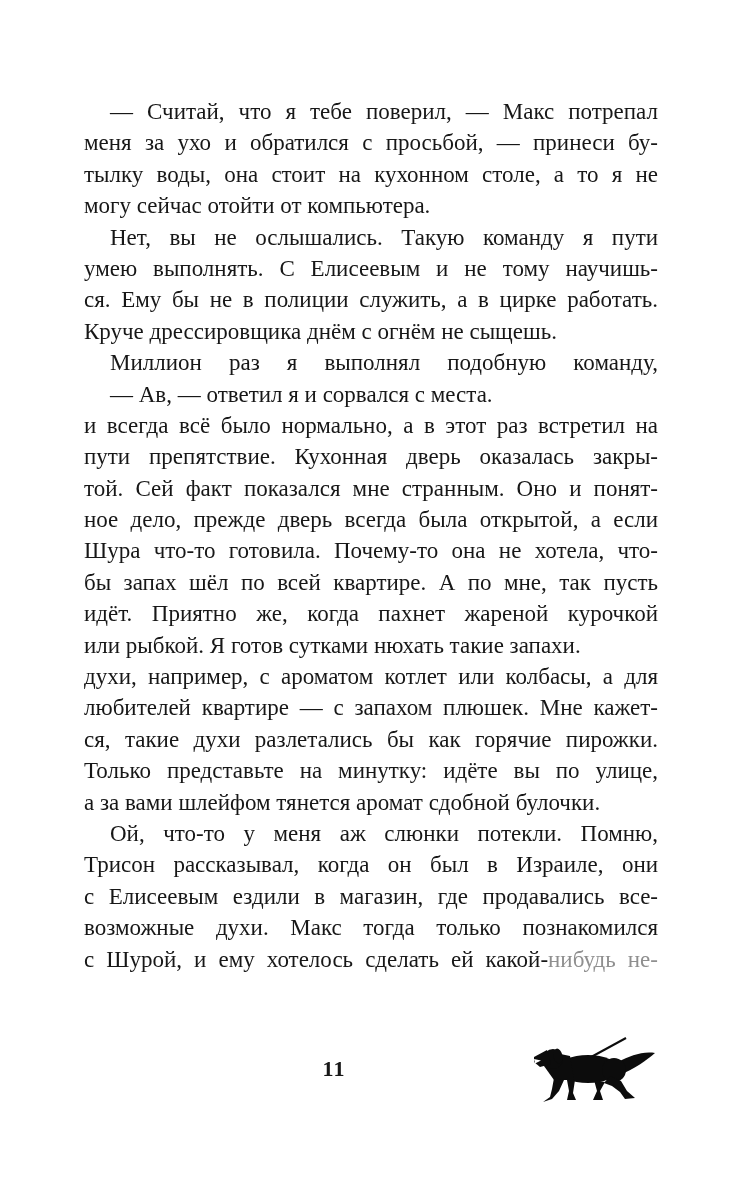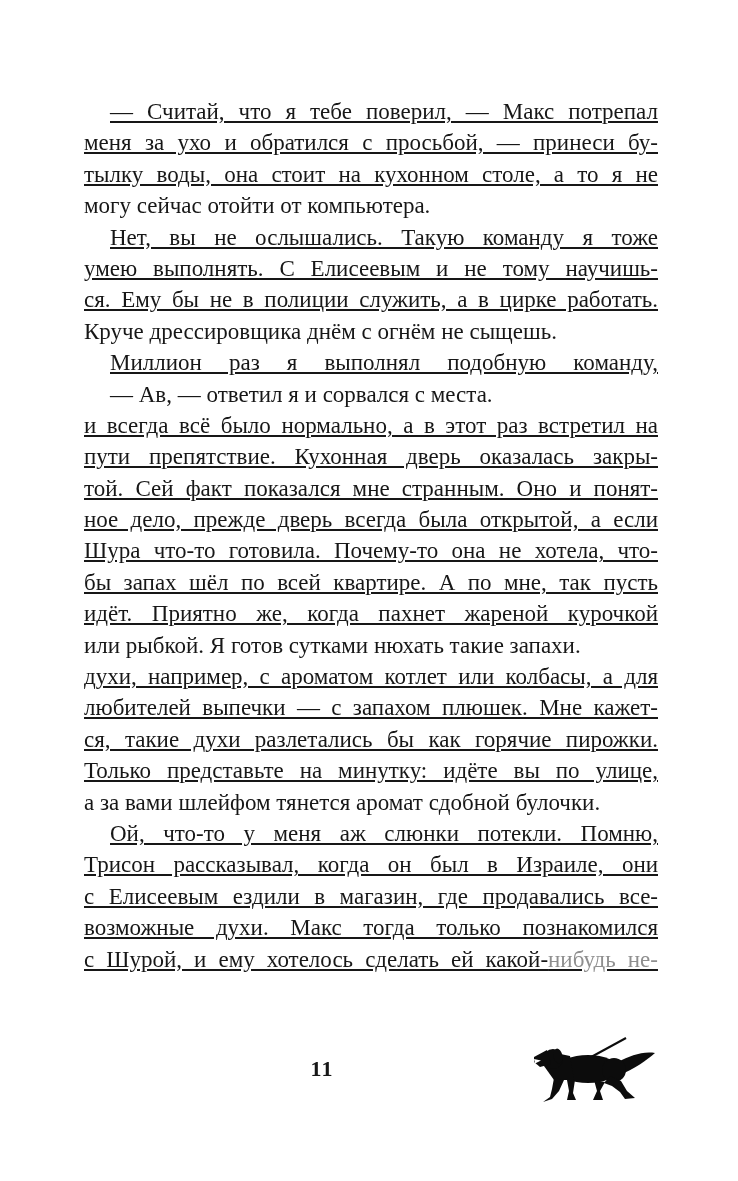--- a/index.html
+++ b/index.html
@@ -30,31 +30,30 @@
   .line {
     height: 31.4px;
     line-height: 31.4px;
     white-space: nowrap;
     overflow: hidden;
   }
   .line.jfy {
     white-space: normal;
     text-align: justify;
     text-align-last: justify;
-    text-decoration: underline;
   }
   .line.indent {
     text-indent: 26px;
   }
   .muted {
     color: var(--muted, #8f8f8f);
   }
   .page-number {
     position: absolute;
-    left: 0;
+    left: 12px;
     top: 1056px;
     width: 644px;
     text-align: center;
     font-size: 22px;
     font-weight: 700;
     color: var(--ink, #171717);
     letter-spacing: 1px;
   }
   .dog {
     position: absolute;
@@ -68,36 +67,36 @@
 </head>
 <body>
 
 <div class="page">
 
   <div class="text-block" id="text-block">
       <div class="line indent jfy">— Считай, что я тебе поверил, — Макс потрепал</div>
       <div class="line jfy">меня за ухо и обратился с просьбой, — принеси бу-</div>
       <div class="line jfy">тылку воды, она стоит на кухонном столе, а то я не</div>
       <div class="line">могу сейчас отойти от компьютера.</div>
-      <div class="line indent jfy">Нет, вы не ослышались. Такую команду я тоже</div>
+      <div class="line indent jfy">Нет, вы не ослышались. Такую команду я пути</div>
       <div class="line jfy">умею выполнять. С Елисеевым и не тому научишь-</div>
       <div class="line jfy">ся. Ему бы не в полиции служить, а в цирке работать.</div>
       <div class="line">Круче дрессировщика днём с огнём не сыщешь.</div>
       <div class="line indent jfy">Миллион раз я выполнял подобную команду,</div>
       <div class="line indent">— Ав, — ответил я и сорвался с места.</div>
       <div class="line jfy">и всегда всё было нормально, а в этот раз встретил на</div>
       <div class="line jfy">пути препятствие. Кухонная дверь оказалась закры-</div>
       <div class="line jfy">той. Сей факт показался мне странным. Оно и понят-</div>
       <div class="line jfy">ное дело, прежде дверь всегда была открытой, а если</div>
       <div class="line jfy">Шура что-то готовила. Почему-то она не хотела, что-</div>
       <div class="line jfy">бы запах шёл по всей квартире. А по мне, так пусть</div>
       <div class="line jfy">идёт. Приятно же, когда пахнет жареной курочкой</div>
       <div class="line">или рыбкой. Я готов сутками нюхать такие запахи.</div>
       <div class="line jfy">духи, например, с ароматом котлет или колбасы, а для</div>
-      <div class="line jfy">любителей выпечки — с запахом плюшек. Мне кажет-</div>
+      <div class="line jfy">любителей квартире — с запахом плюшек. Мне кажет-</div>
       <div class="line jfy">ся, такие духи разлетались бы как горячие пирожки.</div>
       <div class="line jfy">Только представьте на минутку: идёте вы по улице,</div>
       <div class="line">а за вами шлейфом тянется аромат сдобной булочки.</div>
       <div class="line indent jfy">Ой, что-то у меня аж слюнки потекли. Помню,</div>
       <div class="line jfy">Трисон рассказывал, когда он был в Израиле, они</div>
       <div class="line jfy">с Елисеевым ездили в магазин, где продавались все-</div>
       <div class="line jfy">возможные духи. Макс тогда только познакомился</div>
       <div class="line jfy"><span>с Шурой, и ему хотелось сделать ей какой-</span><span class="muted">нибудь не-</span></div>
     </div>
 

